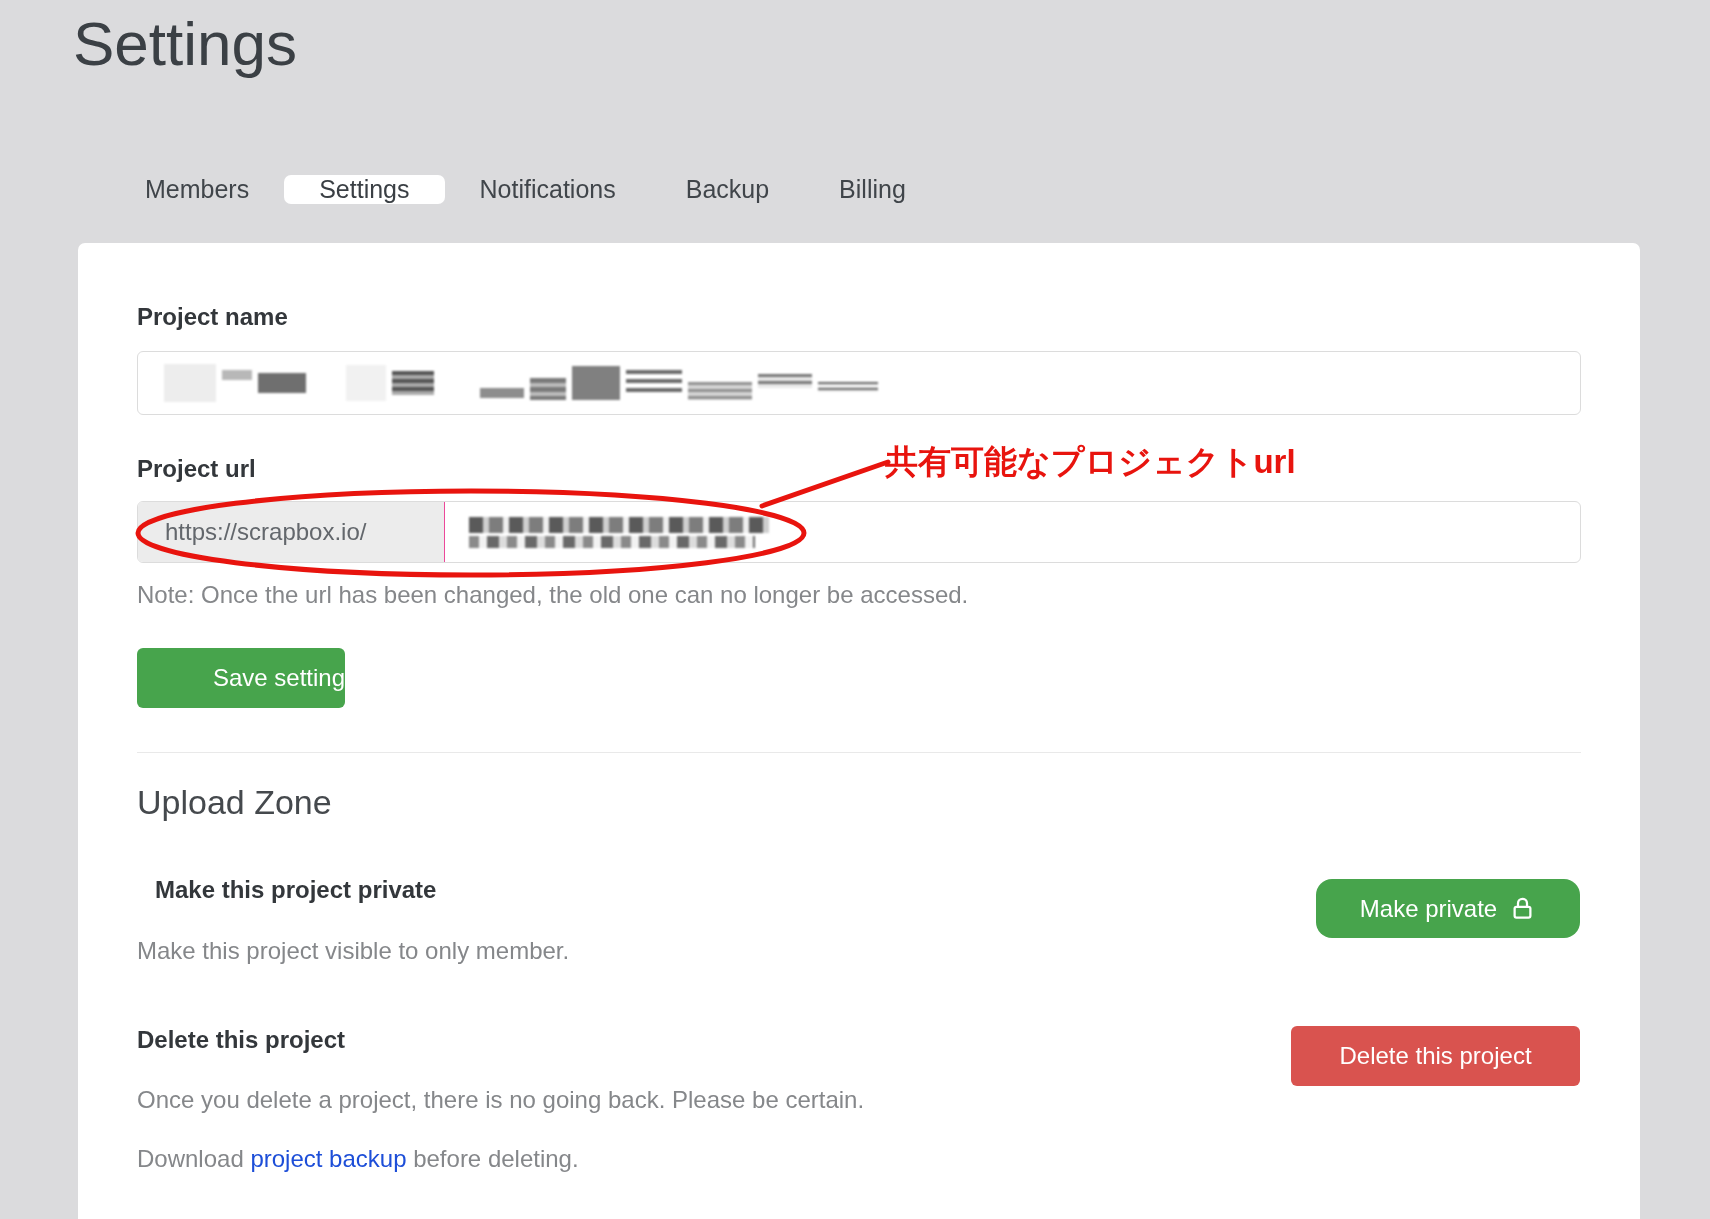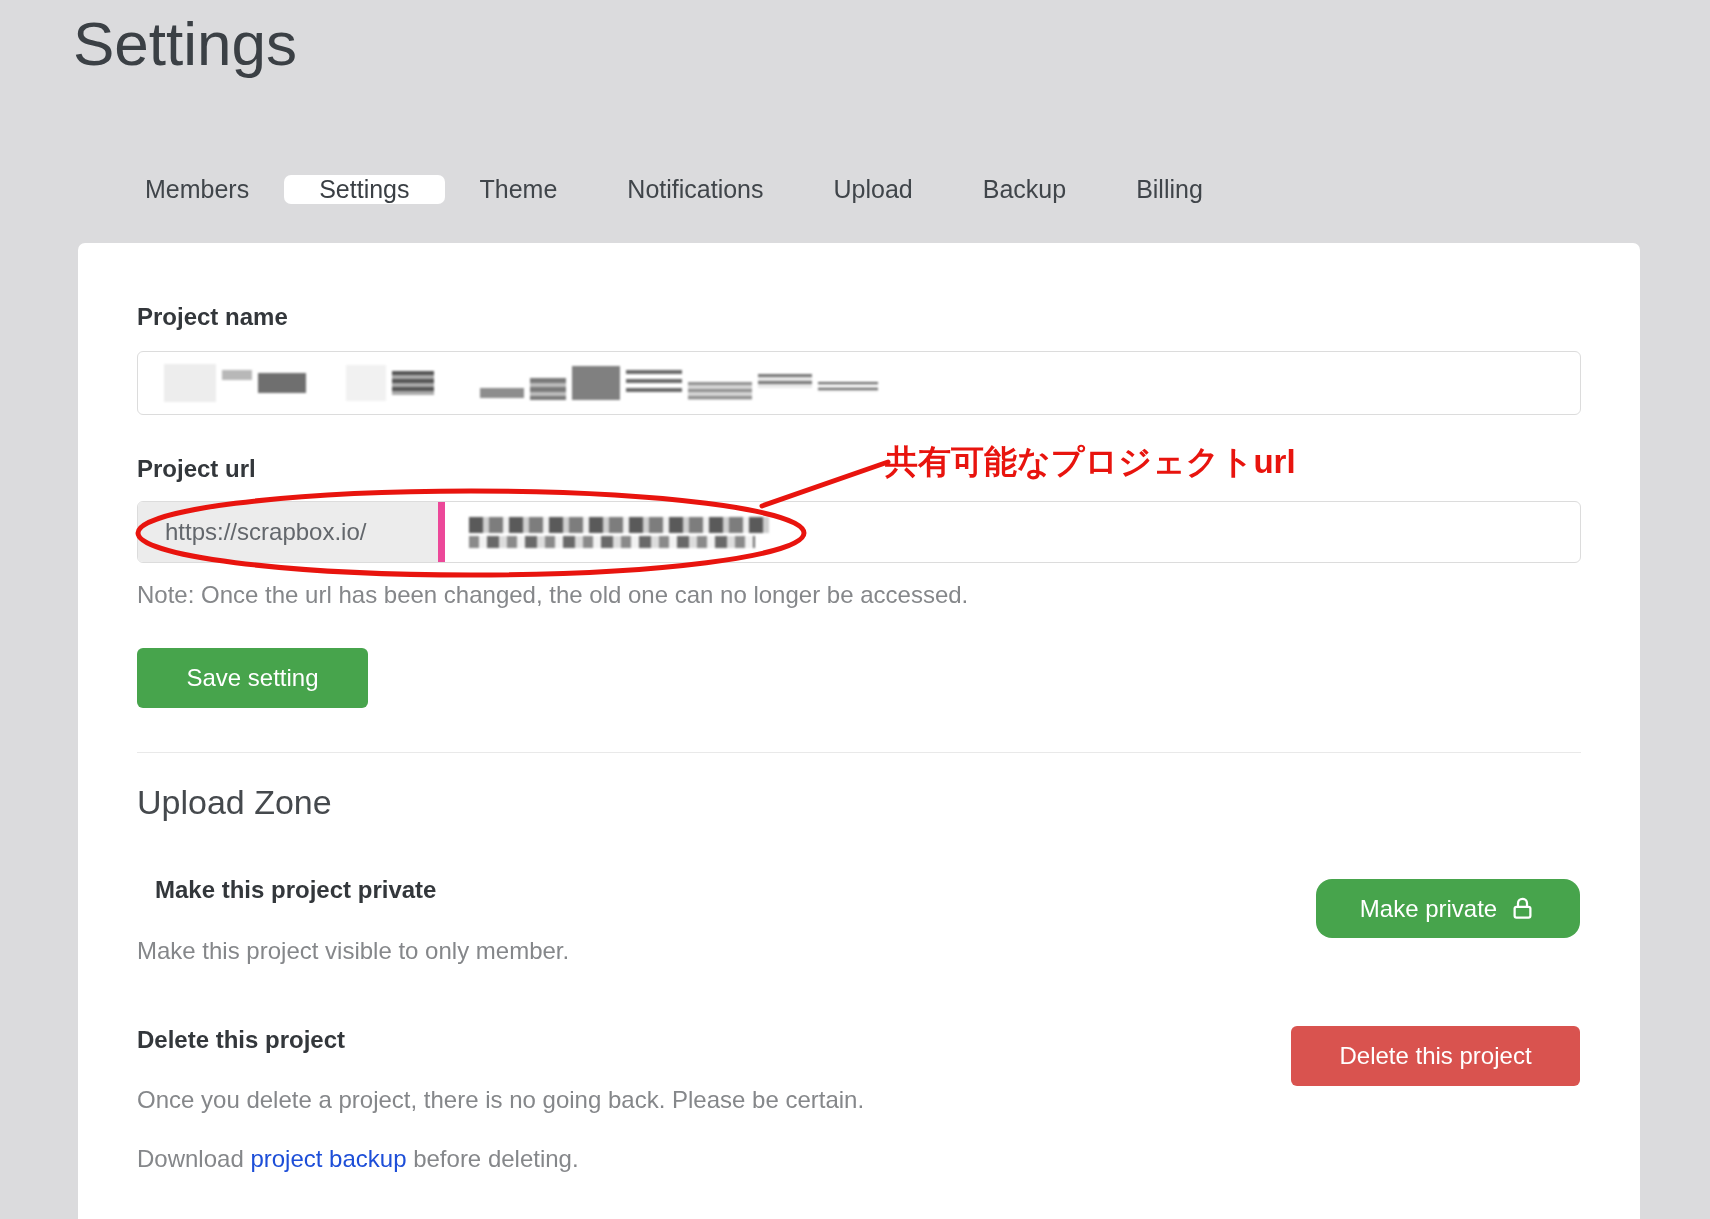--- a/index.html
+++ b/index.html
@@ -34,21 +34,21 @@
   .textbox {
     position:absolute; left:59px; width:1444px; height:64px;
     background:#fff; border:1px solid #dcdcdc; border-radius:6px;
   }
   .url-group {
     position:absolute; left:59px; top:258px; width:1444px; height:62px;
     border:1px solid #dcdcdc; border-radius:6px; display:flex; overflow:hidden;
     background:#fff;
   }
   .url-addon {
-    width:307px; flex:0 0 307px; background:#ececec; border-right:7px solid #ec4899;
+    width:307px; flex:0 0 307px; background:#ececec; border-right:1px solid #ec4899;
     display:flex; align-items:center; padding-left:27px;
     font-size:24px; color:#63676c;
   }
   .url-value { display:flex; align-items:center; padding-left:24px; flex:1; }
   
   .blurwrap { display:flex; align-items:center; filter:blur(1px); }
   .bb { display:inline-block; }
   .btn {
     position:absolute; border:none; border-radius:6px; color:#fff;
     font-size:24px; font-family:"Liberation Sans", sans-serif; cursor:pointer;
@@ -70,23 +70,21 @@
 </head>
 <body>
 
 <div class="screen">
 
   <div class="page-title">Settings</div>
 
   <div class="tabbar">
     <div class="tab">Members</div>
     <div class="tab active">Settings</div>
-    <div class="tab">Theme</div>
     <div class="tab">Notifications</div>
-    <div class="tab">Upload</div>
     <div class="tab">Backup</div>
     <div class="tab">Billing</div>
   </div>
 
   <div class="panel">
 
     <div class="lbl" style="left:59px; top:60px;">Project name</div>
 
     <div class="textbox" style="top:108px;">
 
@@ -116,21 +114,21 @@
 
         <div style="filter:blur(1.2px);">
           <div style="width:300px;height:16px;background:repeating-linear-gradient(90deg,#5a5a5a 0 14px,#cfcfcf 14px 20px,#7d7d7d 20px 34px,#efefef 34px 40px);"></div>
           <div style="width:286px;height:12px;margin-top:3px;background:repeating-linear-gradient(90deg,#8a8a8a 0 10px,#f2f2f2 10px 18px,#696969 18px 30px,#dcdcdc 30px 38px);"></div>
         </div>
       </div>
     </div>
 
     <div class="graytext" style="left:59px; top:338px;">Note: Once the url has been changed, the old one can no longer be accessed.</div>
 
-    <button class="btn btn-green" style="left:59px; top:405px; width:231px; height:60px;">
+    <button class="btn btn-green" style="left:59px; top:405px; width:208px; height:60px;justify-content:flex-end;">
       <span>Save setting</span>
     </button>
 
     <div class="divider"></div>
 
     <div class="danger-title">Upload Zone</div>
 
     <div class="lbl" style="left:59px; top:633px;margin-left:18px;">Make this project private</div>
 
     <button class="btn btn-green" style="left:1238px; top:636px; width:264px; height:59px;border-radius:16px;">

